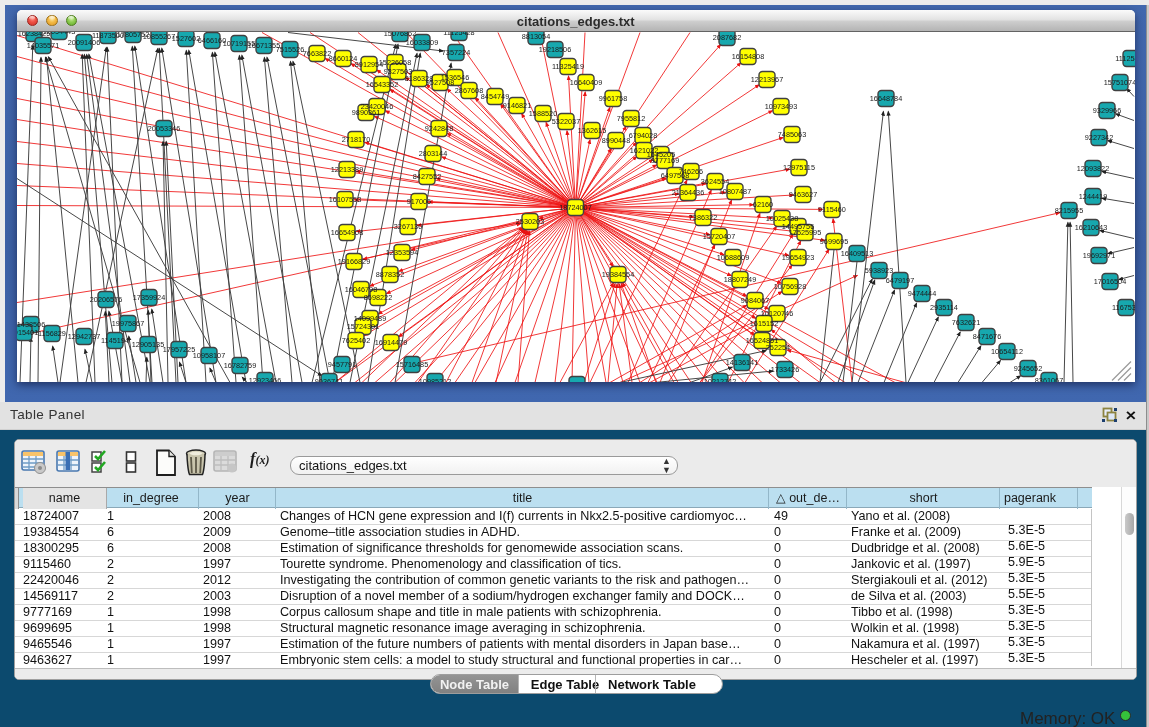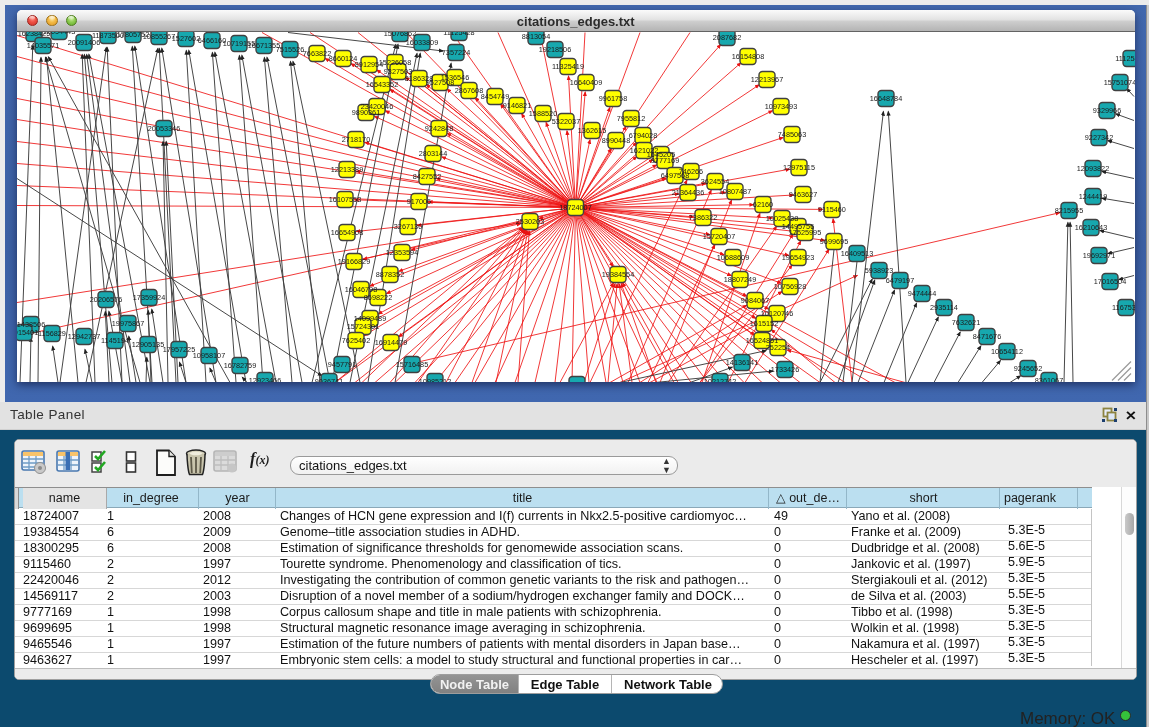--- a/index.html
+++ b/index.html
@@ -47,21 +47,21 @@
 .c5 { left:836px; width:148px; }
 .c6 { left:993px; width:84px;margin-top:14px; }
 #vsb { position:absolute; right:0px; top:47px; width:15px; height:183px; border-left:1px solid #d8d8d8; background:#fdfdfd; }
 #vsb .th { position:absolute; left:2.5px; top:26px; width:9px; height:22px; background:linear-gradient(to right,#c9c9c9,#a8a8a8); border-radius:5px; }
 #hsb { position:absolute; left:0; bottom:0; width:100%; height:11px; background:#ececec; border-top:1px solid #bdbdbd; }
 #tabs { position:absolute; left:430px; top:272px; width:293px; height:20px; border:1px solid #9d9d9d;
   border-radius:10px; background:#fff; font-size:13px; overflow:hidden;font-weight:bold; }
 #tabs div { position:absolute; top:0; height:20px; line-height:19px; text-align:center; }
 #tab1 { left:0; width:87px; background:linear-gradient(#949494,#7f7f7f); color:#f2f2f2; }
 #tab2 { left:87px; width:93px; color:#111; border-left:1px solid #b5b5b5; }
-#tab3 { left:180px; width:113px; color:#111; border-left:1px solid #b5b5b5; }
+#tab3 { left:164px; width:113px; color:#111; border-left:1px solid #b5b5b5; }
 #memory { position:absolute; left:1020px; top:709px; font-size:17px; color:#222; }
 #memdot { position:absolute; left:1120px; top:709.5px; width:11px; height:11px; border-radius:50%;
   background:#35c33b; border:1.5px solid #2b2b2b; }
 .icon { position:absolute; top:9px; }
 </style></head>
 <body>
 <div id="stage">
   <div id="desktop"></div>
   <div id="win">
     <div id="titlebar">

